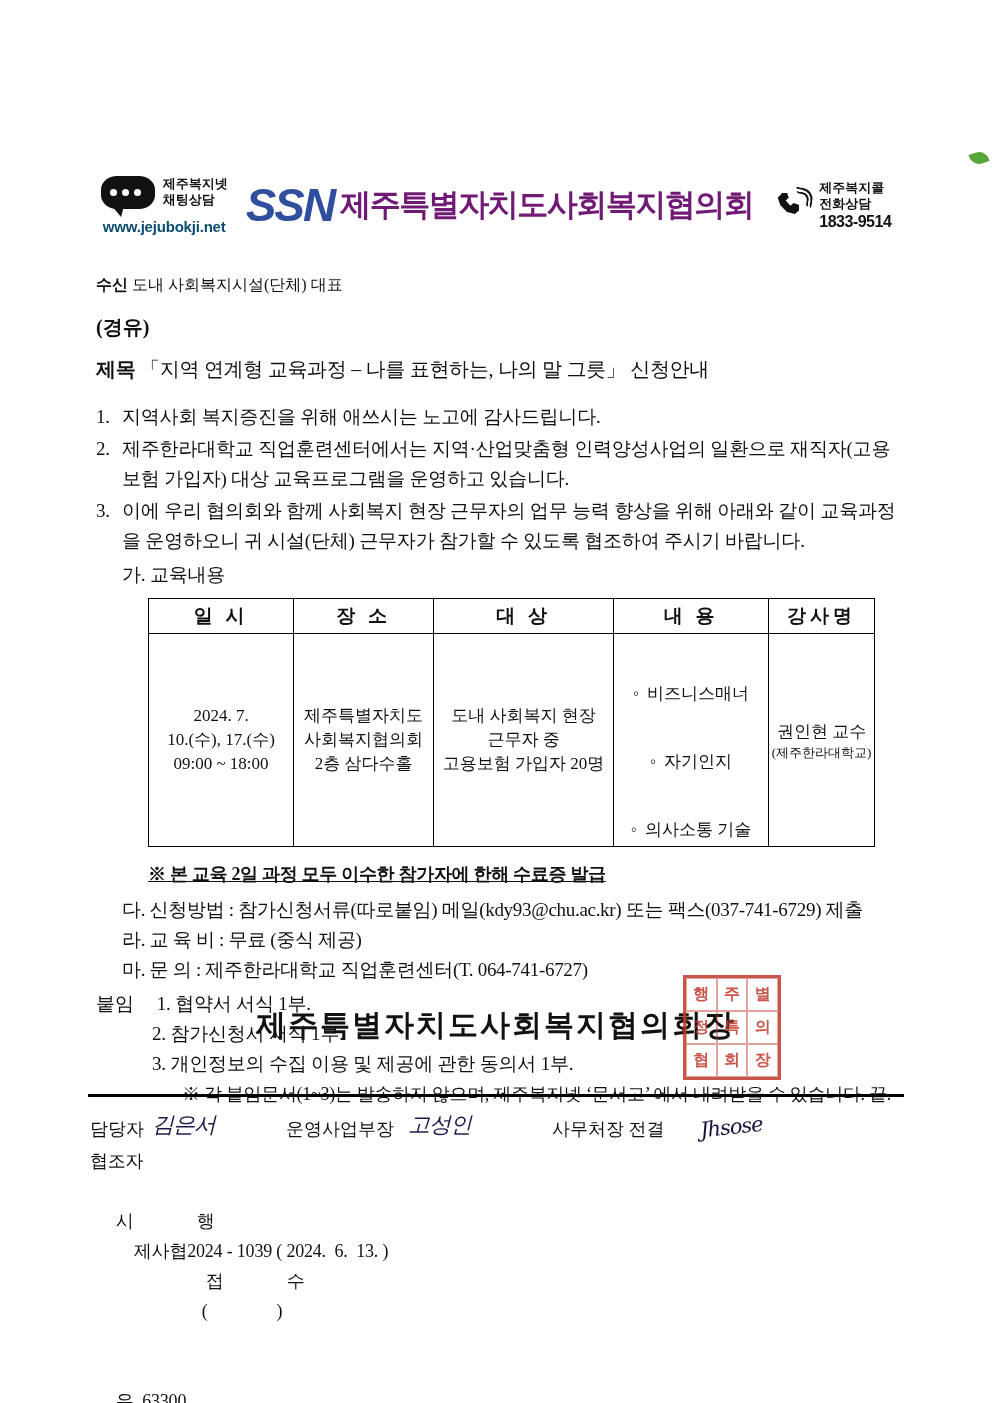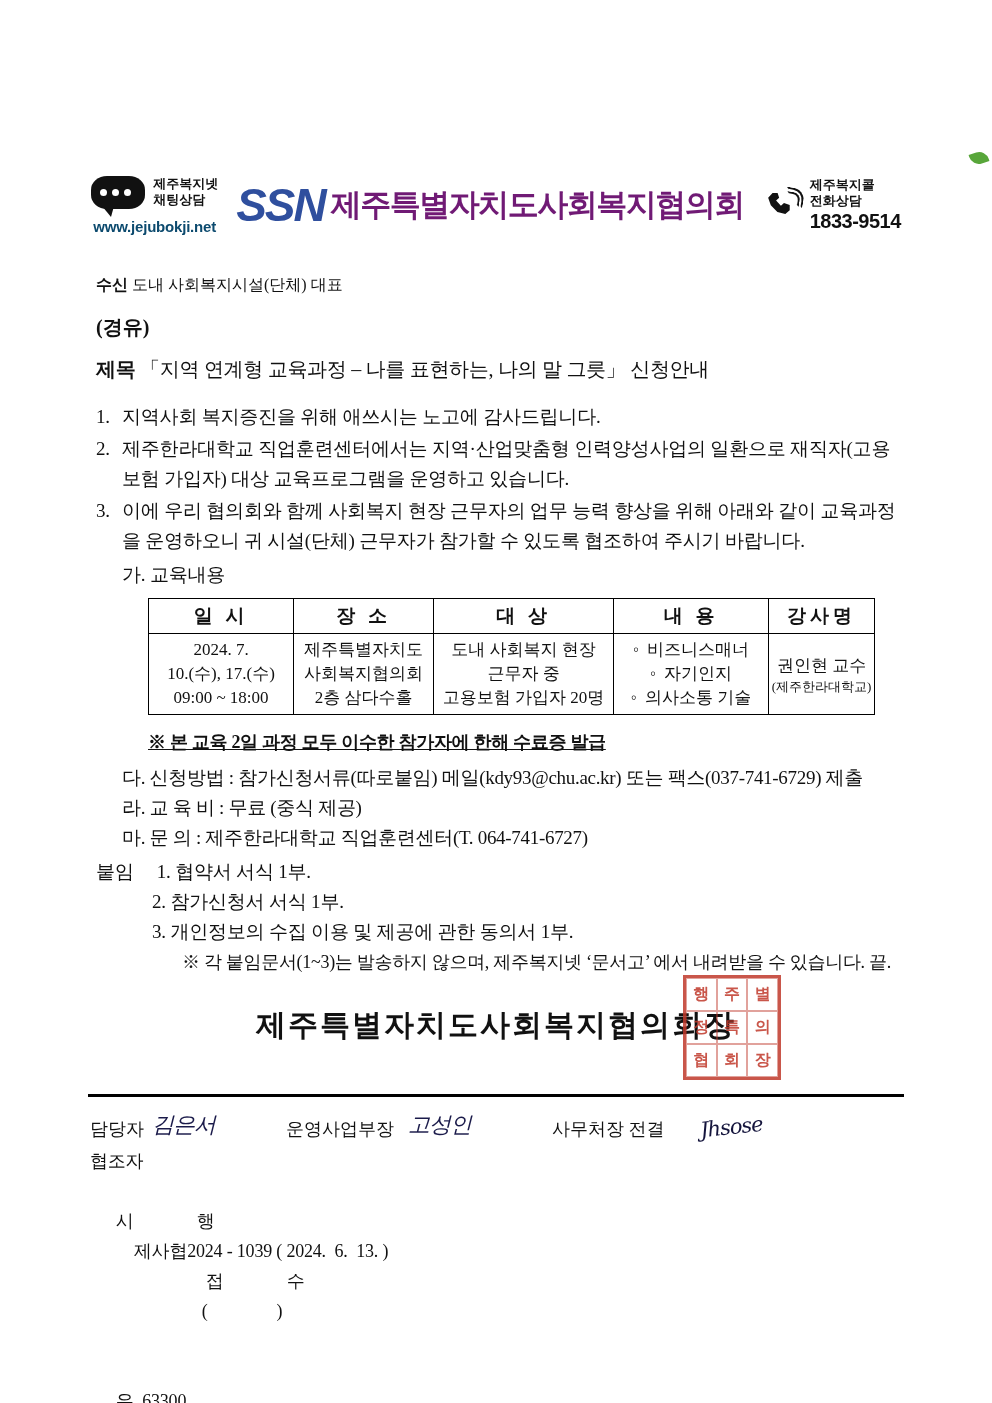--- a/index.html
+++ b/index.html
@@ -169,21 +169,21 @@
     transform: rotate(10deg);
   }
   .right-text-top {
     font-family: "Liberation Sans", sans-serif;
     font-size: 13px;
     line-height: 16px;
     font-weight: 700;
   }
   .right-number {
     font-family: "Liberation Sans", sans-serif;
-    font-size: 20px;
+    font-size: 16px;
     font-weight: 700;
     letter-spacing: -0.5px;
     margin-top: 1px;
   }
 
   
   .content {
     position: absolute;
     top: 270px;
     left: 96px;
@@ -254,20 +254,21 @@
     letter-spacing: 4px;
     padding: 5px 2px;
   }
   td.content-cell {
     text-align: left;
     padding-left: 26px;
   }
   td.content-cell .ci {
     display: block;
     white-space: nowrap;
+    margin-top: 44px;
   }
   td.content-cell .ci:before {
     content: "\25E6";
     margin-right: 8px;
   }
   .lecturer-sub {
     font-size: 13px;
     display: block;
     line-height: 17px;
   }

